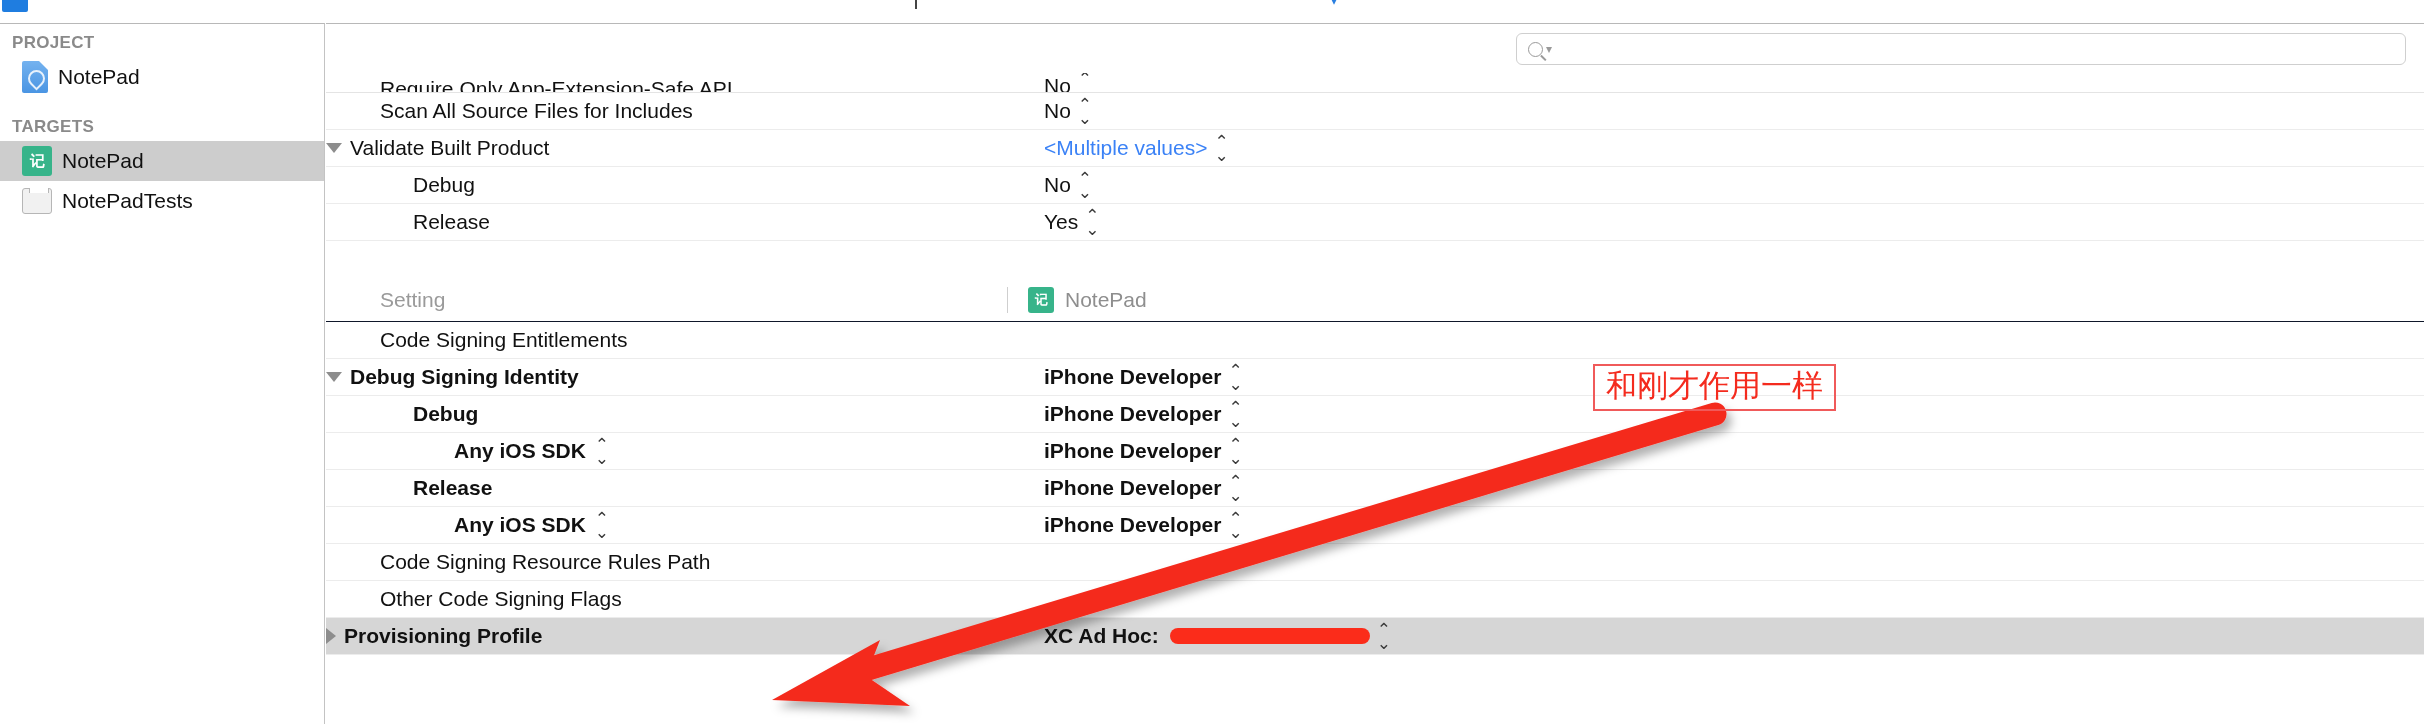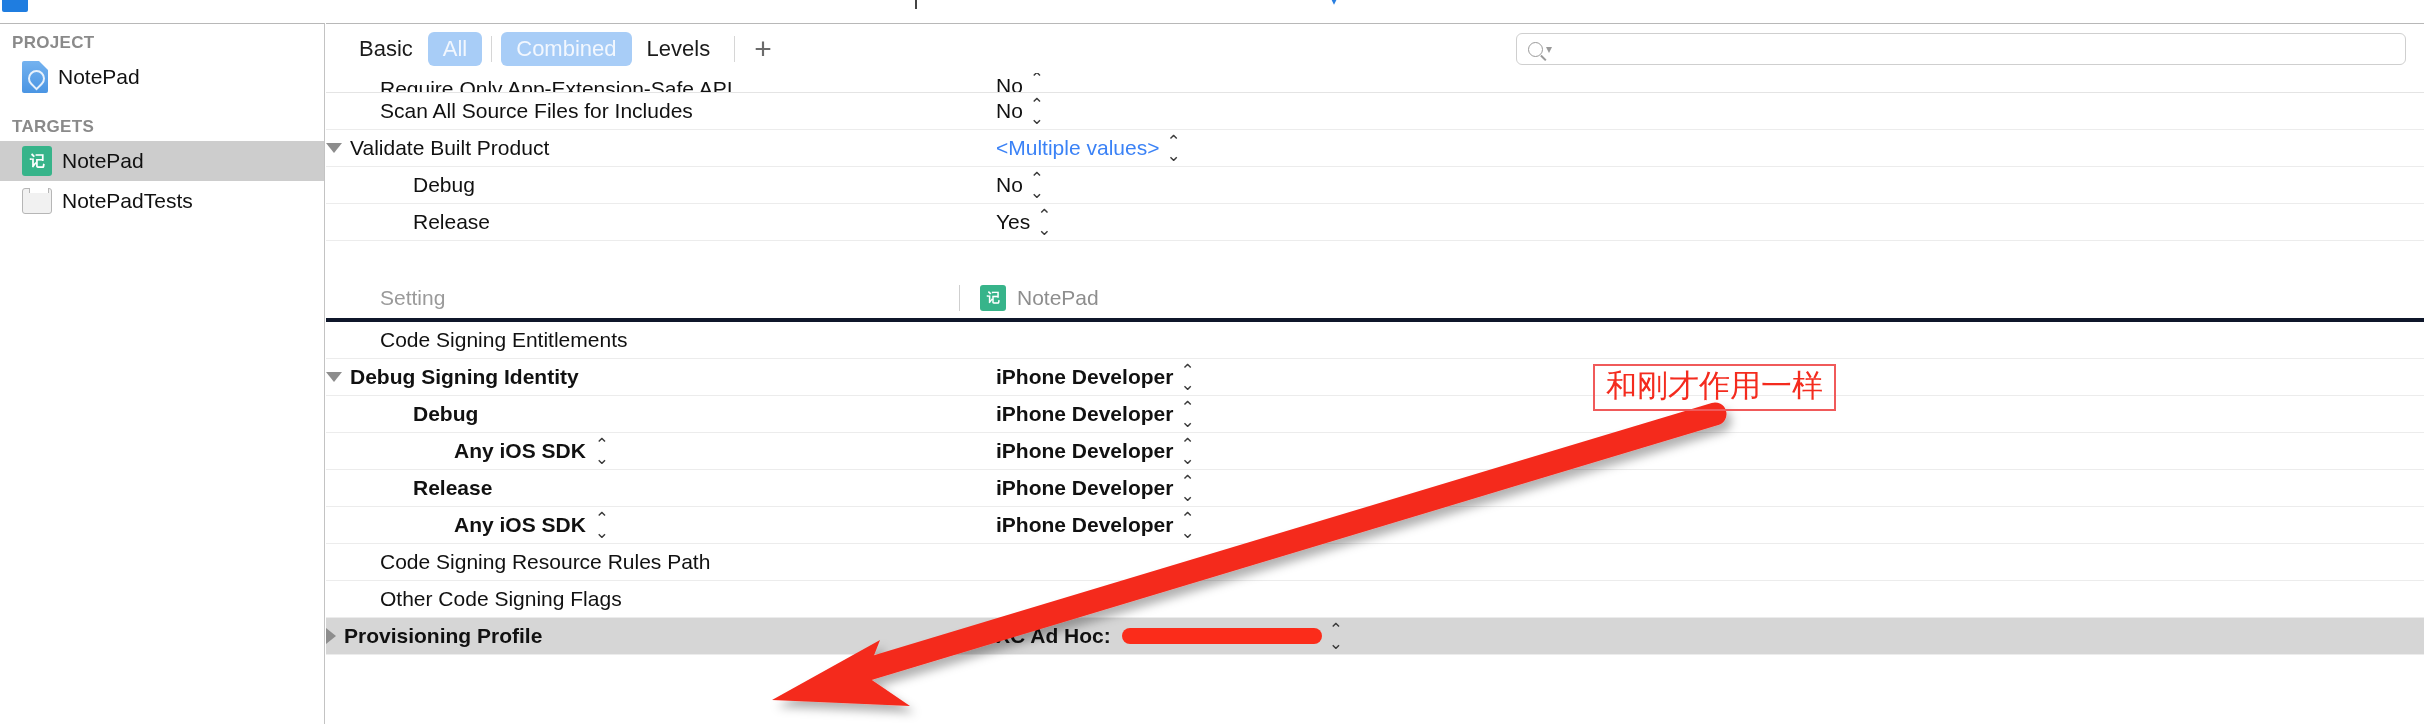--- a/index.html
+++ b/index.html
@@ -83,31 +83,31 @@
     display:flex; align-items:center; padding-left:11px; gap:3px;
   }
   .mag { width:15px; height:15px; border:1.6px solid #9a9a9a; border-radius:50%; position:relative; }
   .mag:after { content:""; position:absolute; right:-5px; bottom:-3px; width:7px; height:1.6px; background:#9a9a9a; transform:rotate(45deg); }
   .chev-sm { font-size:12px; color:#9a9a9a; line-height:1; }
 
   
   .table { position:relative; width:2098px; }
   .row {
     position:relative; display:flex; align-items:center; height:37px;
-    border-bottom:1px solid #ececec; font-size:21px; color:#111;
+    border-bottom:1px solid #ececec; font-size:21px; color:#111;gap:48px;
   }
   .row.clipped { height:20px; border-bottom:1px solid #e4e4e4; overflow:hidden; align-items:flex-end; }
   .row.clipped .cell-name { transform:translateY(9px); }
   .row.clipped .cell-val  { transform:translateY(9px); }
   .row.selected { background:#d6d6d6; }
   .row.spacer { border-bottom:none; height:37px; }
   .row.section {
     height:38px; border-bottom:none; font-weight:bold; font-size:21px;
   }
-  .row.header-row { height:44px; border-bottom:4px solid #0f172a; }
+  .row.header-row { height:44px; border-bottom:1px solid #0f172a; }
 
   .cell-name { width:632px; flex:0 0 auto; display:flex; align-items:center; position:relative; }
   .cell-val  { flex:1 1 auto; display:flex; align-items:center; gap:7px; position:relative; }
 
   .tri { width:0; height:0; margin-right:8px; flex:0 0 auto; }
   .tri.down { border-left:8px solid transparent; border-right:8px solid transparent; border-top:10px solid #8d8d8d; }
   .tri.right { border-top:8px solid transparent; border-bottom:8px solid transparent; border-left:10px solid #8d8d8d; }
   .tri.blank { width:16px; height:1px; }
 
   .b { font-weight:bold; }
@@ -167,29 +167,20 @@
 
     <div class="sb-item">
       <span class="icon-tests"></span>
       <span>NotePadTests</span>
     </div>
   </div>
 
   <div class="main">
 
     <div class="tabbar">
-      <div class="tabs-group">
-        <div class="tab">Basic</div>
-        <div class="tab active">All</div>
-        <div class="tab-sep"></div>
-        <div class="tab active">Combined</div>
-        <div class="tab">Levels</div>
-        <div class="tab-sep"></div>
-        <div class="tab-plus">+</div>
-      </div>
 
       <div class="searchbox">
         <span class="mag"></span>
         <span class="chev-sm">▾</span>
       </div>
     </div>
 
     <div class="table">
 
       <div class="row clipped">

